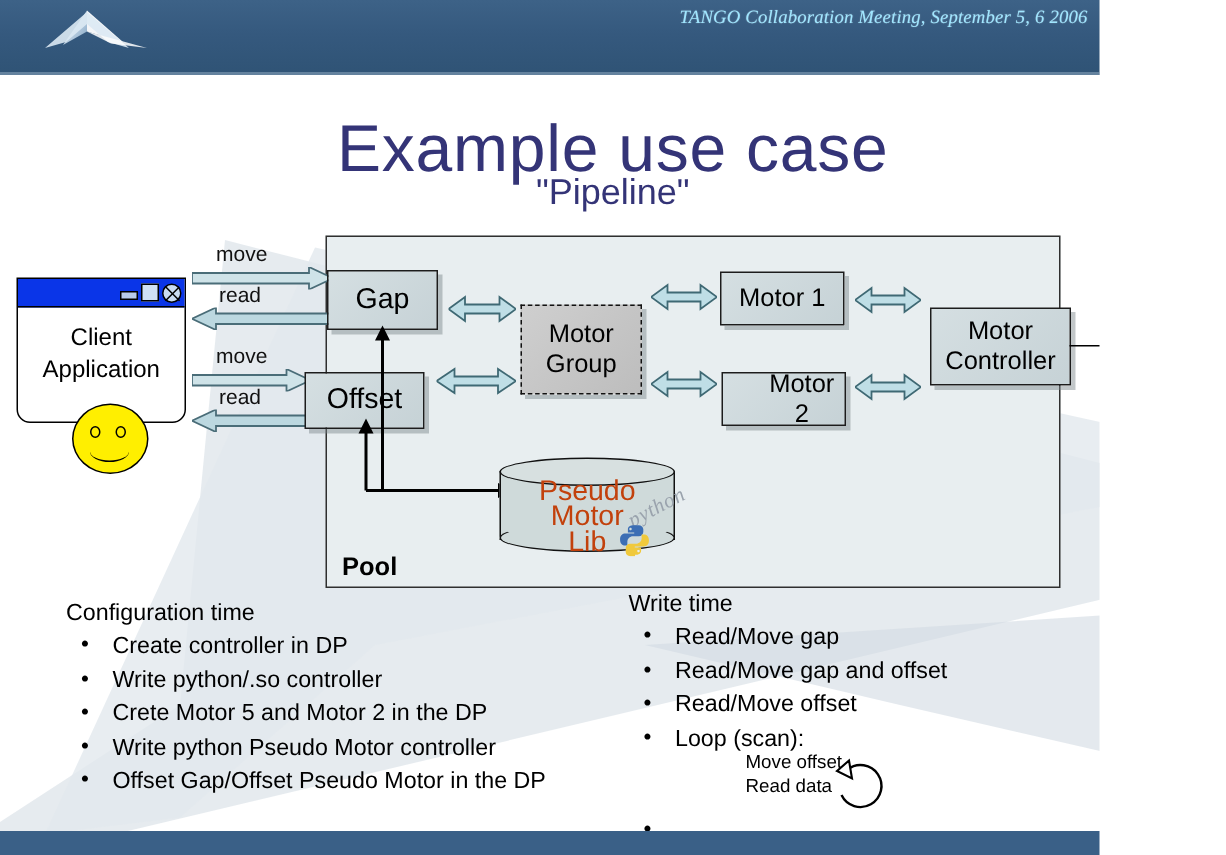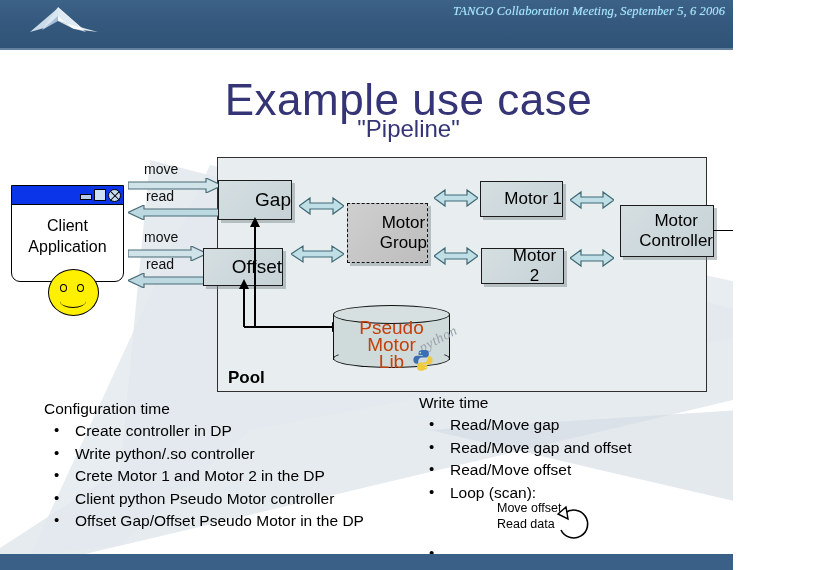--- a/index.html
+++ b/index.html
@@ -179,21 +179,21 @@
   }
 
   
   .dbox {
     position: absolute;
     background: linear-gradient(135deg,#d5dfe2 0%,#c6d2d6 100%);
     border: 1.4px solid #1c1c1c;
     box-sizing: border-box;
     display: flex;
     align-items: center;
-    justify-content: flex-end;
+    justify-content: center;
     text-align: center;
     color: #000;
     box-shadow: 3px 3px 0 rgba(120,130,135,.45);
     line-height: 20px;
   }
   .dbox.dashed {
     border: 1.6px dashed #111;
     background: linear-gradient(135deg,#cfcfcf 0%,#bdbdbd 100%);
   }
   .box-gap    { left: 218px; top: 180px;  width: 74px;  height: 40px; font-size: 19px; }
@@ -488,22 +488,22 @@
     <path d="M11.6 1.2c-2.6 0-4.4.9-4.4 3v2.3h4.6v.8H5.4c-2.1 0-3.9 1.3-3.9 4.3s1.6 4.4 3.7 4.4h1.6v-2.7c0-2.2 1.9-4 4.1-4h4.3c1.8 0 3.2-1.5 3.2-3.3V4.2c0-1.8-1.5-3-3.3-3h-3.5zm-2.5 1.9c.5 0 .9.4.9.9s-.4.9-.9.9-.9-.4-.9-.9.4-.9.9-.9z" fill="#3c6eb4"></path>
     <path d="M12.4 22.8c2.6 0 4.4-.9 4.4-3v-2.3h-4.6v-.8h6.4c2.1 0 3.9-1.3 3.9-4.3s-1.6-4.4-3.7-4.4h-1.6v2.7c0 2.2-1.9 4-4.1 4H8.8c-1.8 0-3.2 1.5-3.2 3.3v2.8c0 1.8 1.5 3 3.3 3h3.5zm2.5-1.9c-.5 0-.9-.4-.9-.9s.4-.9.9-.9.9.4.9.9-.4.9-.9.9z" fill="#f0c93c"></path>
   </svg>
   <div class="python-word">python</div>
 
   <div class="col col-left">
     <div class="col-head">Configuration time</div>
     <ul>
       <li>Create controller in DP</li>
       <li>Write python/.so controller</li>
-      <li>Crete Motor 1 and Motor 2 in the DP</li>
-      <li>Client python Pseudo Motor controller</li>
+      <li>Crete Motor 5 and Motor 2 in the DP</li>
+      <li>Write python Pseudo Motor controller</li>
       <li>Offset Gap/Offset Pseudo Motor in the DP</li>
     </ul>
   </div>
 
   <div class="col col-right">
     <div class="col-head">Write time</div>
     <ul>
       <li>Read/Move gap</li>
       <li>Read/Move gap and offset</li>
       <li>Read/Move offset</li>

